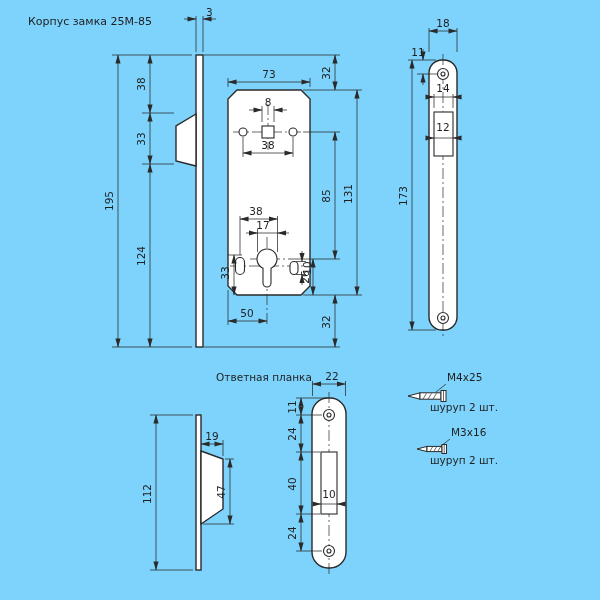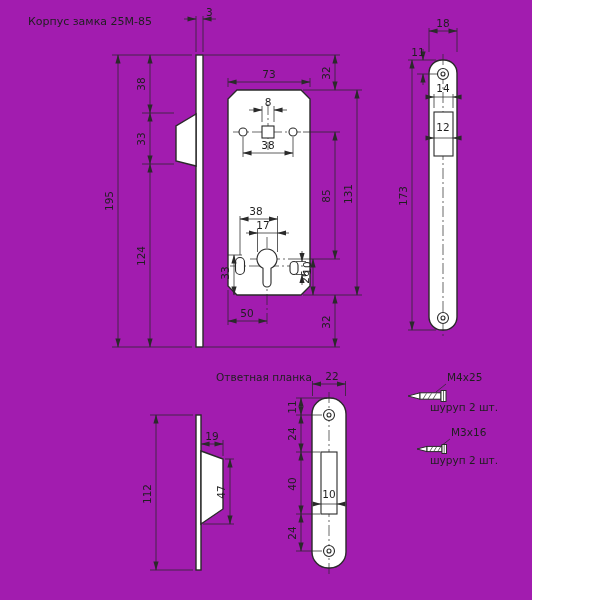--- a/index.html
+++ b/index.html
@@ -1,16 +1,16 @@
 <!DOCTYPE html>
 <html><head>
 <meta charset="utf-8">
 <style>
   html,body{margin:0;padding:0;background:#ffffff;}
-  .sheet{width:532px;height:600px;background:#a21caf;position:relative;overflow:hidden;
+  .sheet{width:600px;height:600px;background:#7dd3fc;position:relative;overflow:hidden;
          font-family:"DejaVu Sans",sans-serif;}
   svg text{font-family:"DejaVu Sans",sans-serif;font-size:10.5px;fill:#1f1f1f;}
   svg .ttl{font-size:11px;}
   .ol {fill:#ffffff;stroke:#2a2a2a;stroke-width:1.4;}
   .ol2{fill:#ffffff;stroke:#2a2a2a;stroke-width:1.1;}
   .thin{stroke:#2a2a2a;stroke-width:0.75;fill:none;}
   .dim {stroke:#2a2a2a;stroke-width:0.75;fill:none;marker-start:url(#arr);marker-end:url(#arr);}
   .dimS{stroke:#2a2a2a;stroke-width:0.75;fill:none;marker-end:url(#arr);}
   .cl  {stroke:#2a2a2a;stroke-width:0.7;fill:none;stroke-dasharray:11 3 2 3;}
   .scr {fill:#ffffff;stroke:#2a2a2a;stroke-width:1;}

